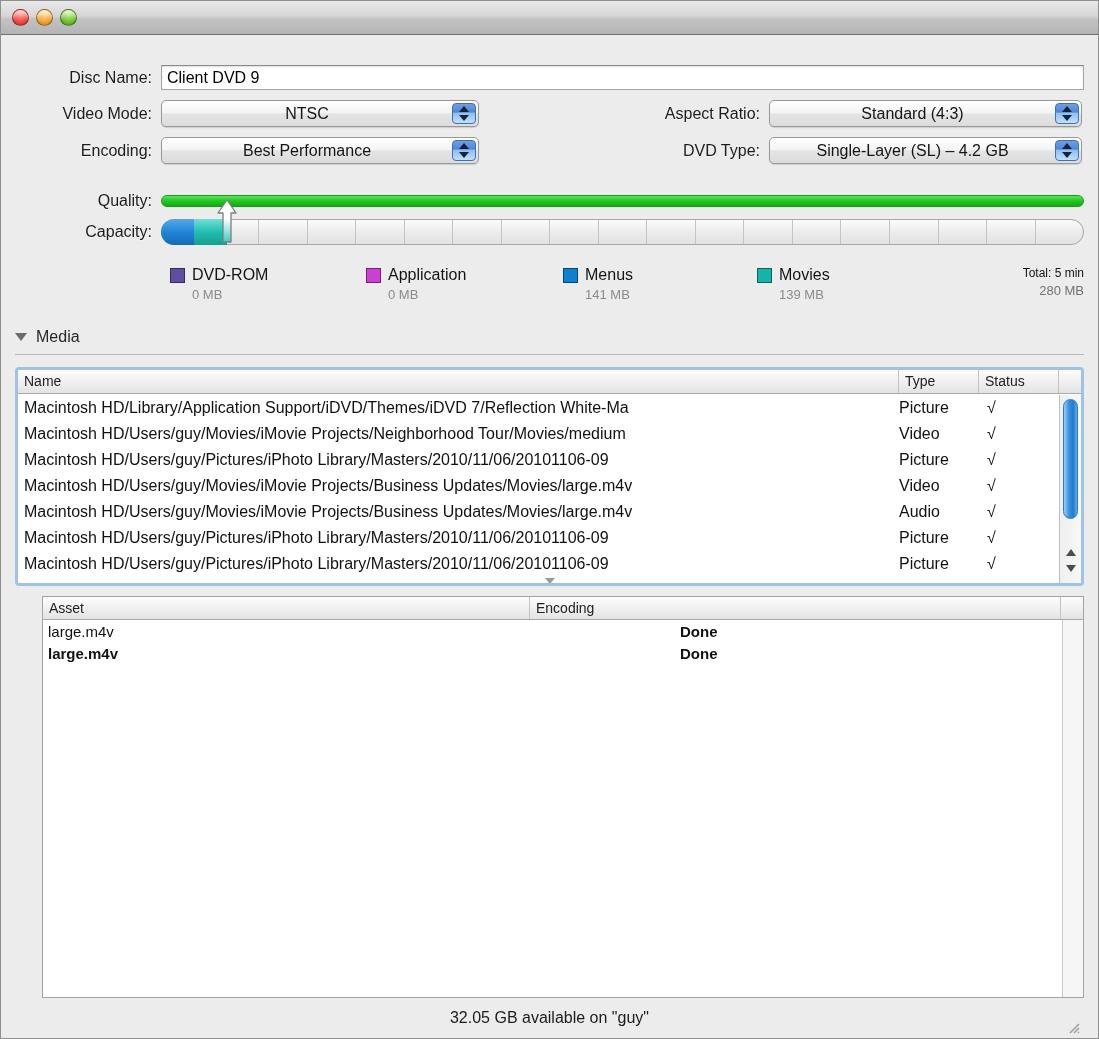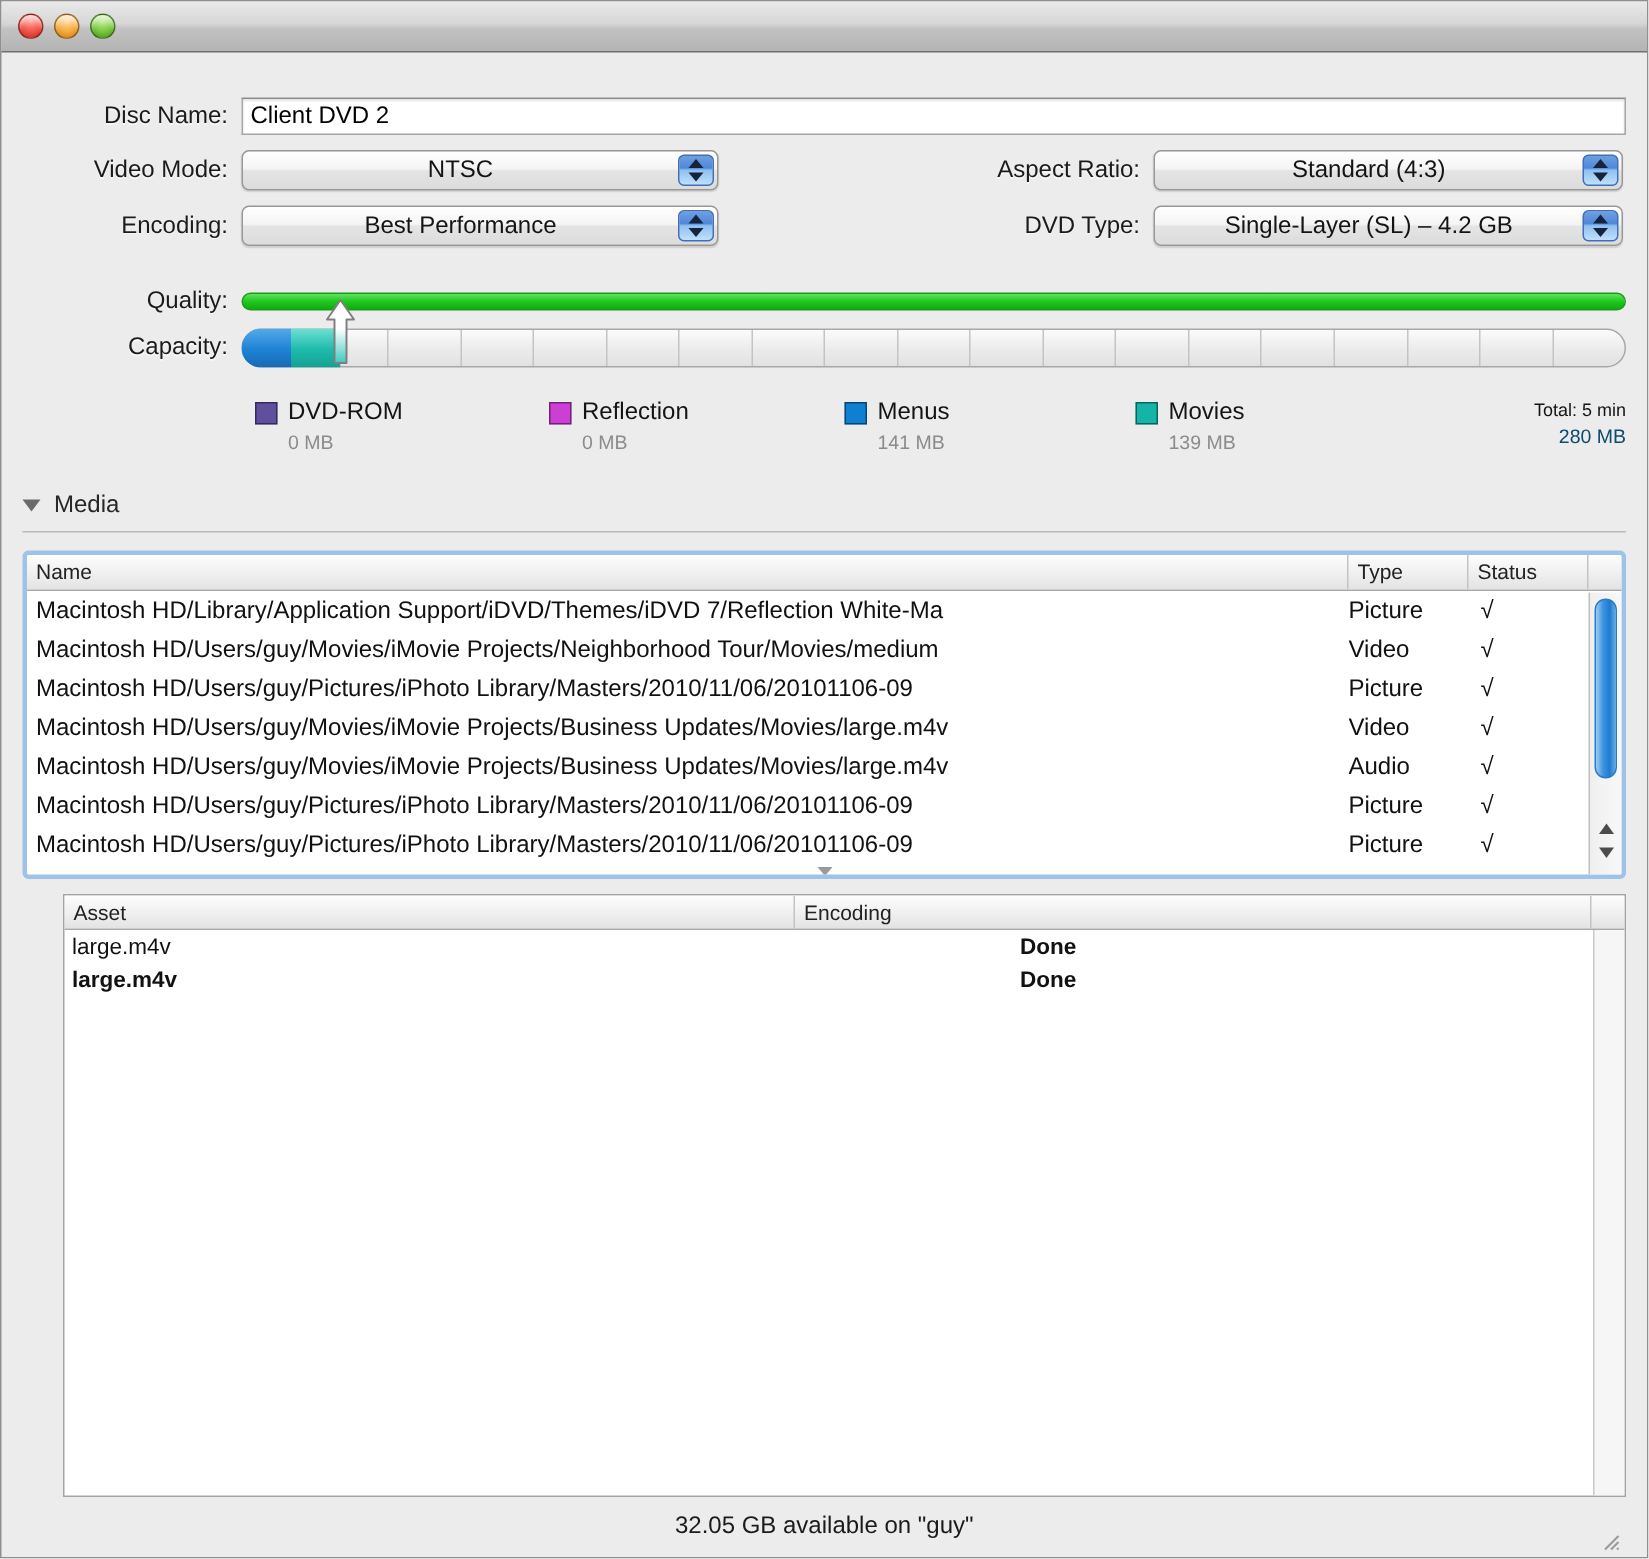--- a/index.html
+++ b/index.html
@@ -118,21 +118,21 @@
   
   .legend { display: flex; margin-top: 12px; }
   .legend-spacer { width: 155px; flex: none; }
   .legend-item { flex: none; }
   .legend-top { display: flex; align-items: center; gap: 7px; }
   .swatch { width: 15px; height: 15px; border: 1px solid rgba(0,0,0,.45); }
   .legend-name { font-size: 16px; color: #141414; }
   .legend-size { font-size: 13px; color: #8b8b8b; margin-top: 3px; margin-left: 22px; }
   .legend-total { flex: 1; text-align: right; }
   .total-name { font-size: 12px; color: #141414; }
-  .total-size { font-size: 13px; color: #0c4a6e; margin-top: 3px; text-align: right; }
+  .total-size { font-size: 13px; color: #737373; margin-top: 3px; text-align: right; }
 
   
   .media-head { display: flex; align-items: center; gap: 9px; margin-top: 26px; }
   .disclosure { width: 0; height: 0; border-left: 6px solid transparent; border-right: 6px solid transparent; border-top: 8px solid #6b6b6b; }
   .media-label { font-size: 16px; color: #272727; }
   .hr { height: 1px; background: #b9b9b9; margin-top: 8px; }
 
   
   .media-table {
     margin-top: 12px; height: 219px; flex: none;
@@ -219,21 +219,21 @@
     </div>
   </div>
 
   <div class="content">
     <div class="top-pad"></div>
 
     <div class="form-area">
 
       <div class="row">
         <div class="lbl lbl-left">Disc Name:</div>
-        <div class="textfield">Client DVD 2</div>
+        <div class="textfield">Client DVD 9</div>
       </div>
 
       <div class="form-cols">
         <div class="col-left">
           <div class="row">
             <div class="lbl lbl-left">Video Mode:</div>
             <div class="popup pop-left">
               <span>NTSC</span>
               <span class="stepper">
                 <span class="tri-up"></span>
@@ -332,21 +332,21 @@
       <div class="legend-item" style="width:196px">
         <div class="legend-top">
           <span class="swatch" id="sw0" style="background: rgb(95, 79, 158);"></span>
           <span class="legend-name">DVD-ROM</span>
         </div>
         <div class="legend-size">0 MB</div>
       </div>
       <div class="legend-item" style="width:197px">
         <div class="legend-top">
           <span class="swatch" id="sw1" style="background: rgb(204, 63, 212);"></span>
-          <span class="legend-name">Reflection</span>
+          <span class="legend-name">Application</span>
         </div>
         <div class="legend-size">0 MB</div>
       </div>
       <div class="legend-item" style="width:194px">
         <div class="legend-top">
           <span class="swatch" id="sw2" style="background: rgb(15, 127, 209);"></span>
           <span class="legend-name">Menus</span>
         </div>
         <div class="legend-size">141 MB</div>
       </div>

